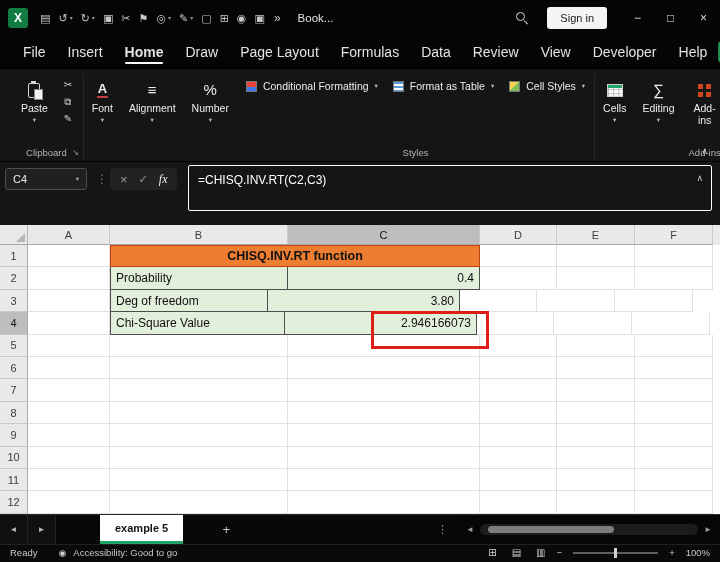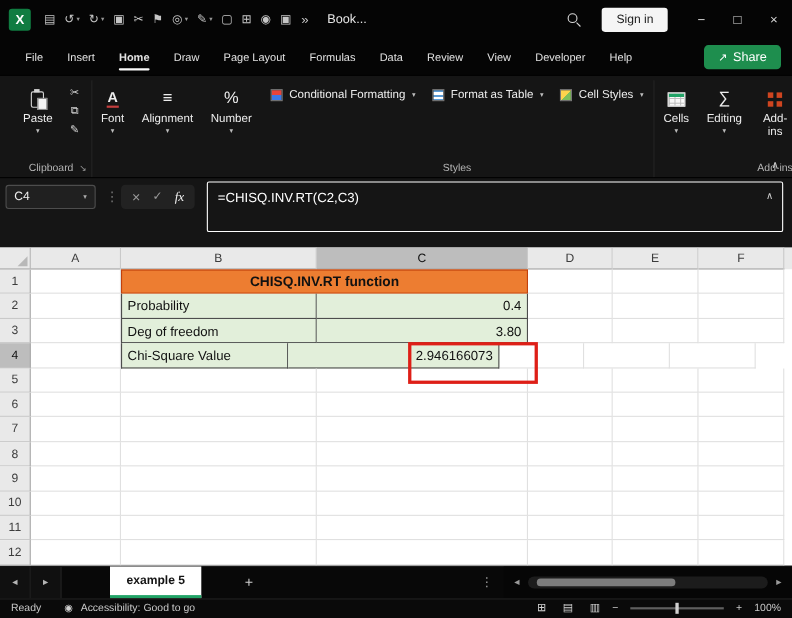--- a/index.html
+++ b/index.html
@@ -17,21 +17,21 @@
 .tb-title{color:#e4e4e4;font-size:11.5px;margin-left:12px;white-space:nowrap}
 .tb-search{margin-left:auto;margin-right:18px;width:13px;height:13px;position:relative}
 .tb-search::before{content:"";position:absolute;left:0;top:0;width:7px;height:7px;border:1.4px solid #d8d8d8;border-radius:50%}
 .tb-search::after{content:"";position:absolute;left:8px;top:8px;width:4.5px;height:1.4px;background:#d8d8d8;transform:rotate(45deg);transform-origin:left center}
 .signin{background:#f5f5f5;color:#191919;padding:5px 13px;border-radius:3px;font-size:11px;margin-right:14px}
 .win-btn{width:33px;height:36px;display:flex;align-items:center;justify-content:center;color:#dadada;font-size:12px}
 
 
 .menubar{height:33px;flex:0 0 auto;display:flex;align-items:stretch;background:#050505;padding:0 10px 0 12px;border-bottom:1px solid #000}
 .menu-tabs{display:flex;align-items:stretch}
-.menu-tab{display:flex;align-items:center;padding:0 11px;font-size:10px;color:#e2e2e2;position:relative;white-space:nowrap}
+.menu-tab{display:flex;align-items:center;padding:0 11px;font-size:14px;color:#e2e2e2;position:relative;white-space:nowrap}
 .menu-tab.active{font-weight:700}
 .menu-tab.active::after{content:"";position:absolute;left:11px;right:11px;bottom:4px;height:2.5px;background:#fafafa;border-radius:2px}
 .share-btn{margin-left:auto;align-self:center;display:flex;align-items:center;gap:5px;color:#fff;font-size:11.5px;padding:5px 13px;border-radius:4px;background:#1e8e4e}
 .share-icon{font-size:10px}
 
 
 .ribbon{height:93px;flex:0 0 auto;background:#151515;display:flex;align-items:stretch;padding:4px 6px 0 10px;position:relative;border-bottom:1px solid #000}
 .rgroup{display:flex;flex-direction:column;border-right:1px solid #242424;padding:0 3px}
 .rcontent{flex:1;display:flex;align-items:flex-start}
 .rlabel{height:17px;display:flex;align-items:center;justify-content:center;font-size:9.5px;color:#b5b5b5;position:relative}
@@ -293,30 +293,30 @@
           <div class="g-cell" style="width: 82px;"></div>
           <div class="g-cell label-cell" style="width: 178px; background: rgb(226, 239, 218);">Probability</div>
           <div class="g-cell value-cell" style="width: 192px; background: rgb(226, 239, 218);">0.4</div>
           <div class="g-cell" style="width: 77px;"></div>
           <div class="g-cell" style="width: 78px;"></div>
           <div class="g-cell" style="width: 78px;"></div>
         </div>
         <div class="g-row">
           <div class="g-rowhead">3</div>
           <div class="g-cell" style="width: 82px;"></div>
-          <div class="g-cell label-cell" style="width: 178px; background: rgb(226, 239, 218);">Deg of freedom</div>
+          <div class="g-cell label-cell" style="width: 158px; background: rgb(226, 239, 218);">Deg of freedom</div>
           <div class="g-cell value-cell" style="width: 192px; background: rgb(226, 239, 218);">3.80</div>
           <div class="g-cell" style="width: 77px;"></div>
           <div class="g-cell" style="width: 78px;"></div>
           <div class="g-cell" style="width: 78px;"></div>
         </div>
         <div class="g-row">
           <div class="g-rowhead sel">4</div>
           <div class="g-cell" style="width: 82px;"></div>
-          <div class="g-cell label-cell" style="width: 152px; background: rgb(226, 239, 218);">Chi-Square Value</div>
+          <div class="g-cell label-cell" style="width: 175px; background: rgb(226, 239, 218);">Chi-Square Value</div>
           <div class="g-cell value-cell active-cell" style="width: 192px; background: rgb(226, 239, 218);">2.946166073</div>
           <div class="g-cell" style="width: 77px;"></div>
           <div class="g-cell" style="width: 78px;"></div>
           <div class="g-cell" style="width: 78px;"></div>
         </div>
         <div class="g-row">
           <div class="g-rowhead">5</div>
           <div class="g-cell" style="width: 82px;"></div>
           <div class="g-cell" style="width: 178px;"></div>
           <div class="g-cell" style="width: 192px;"></div>

